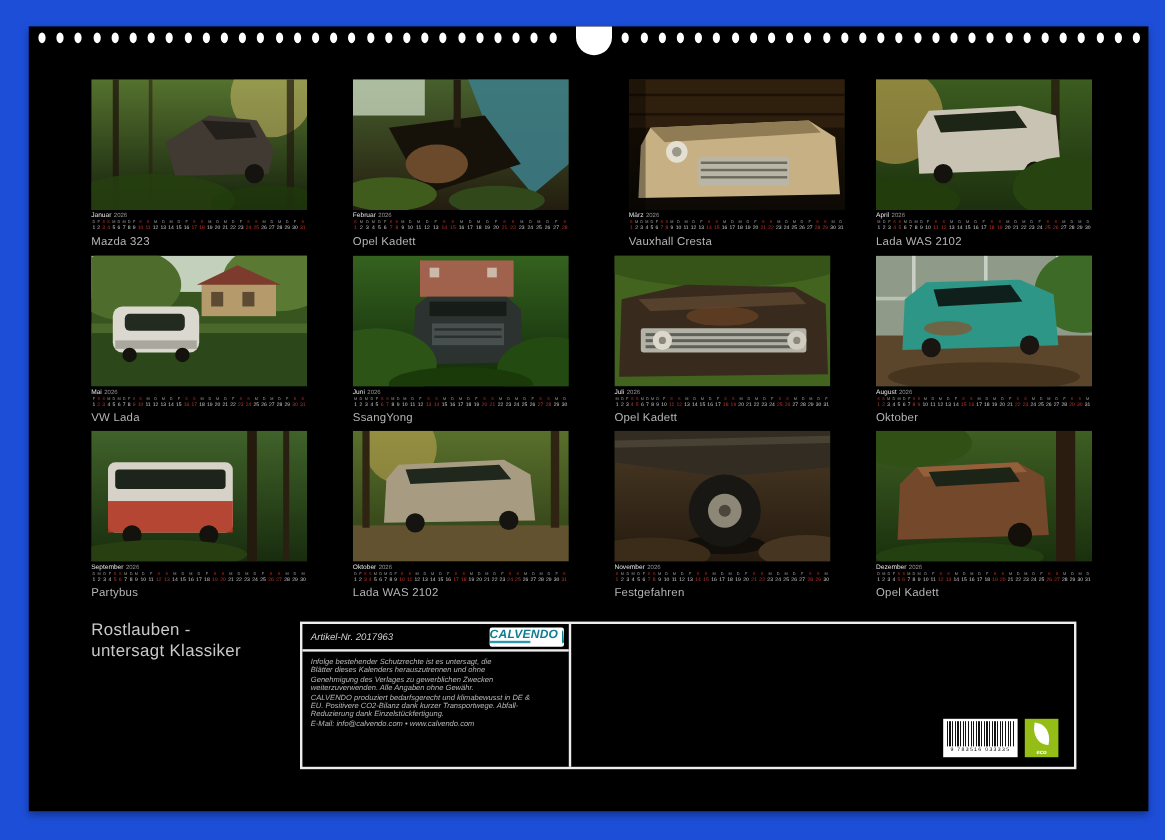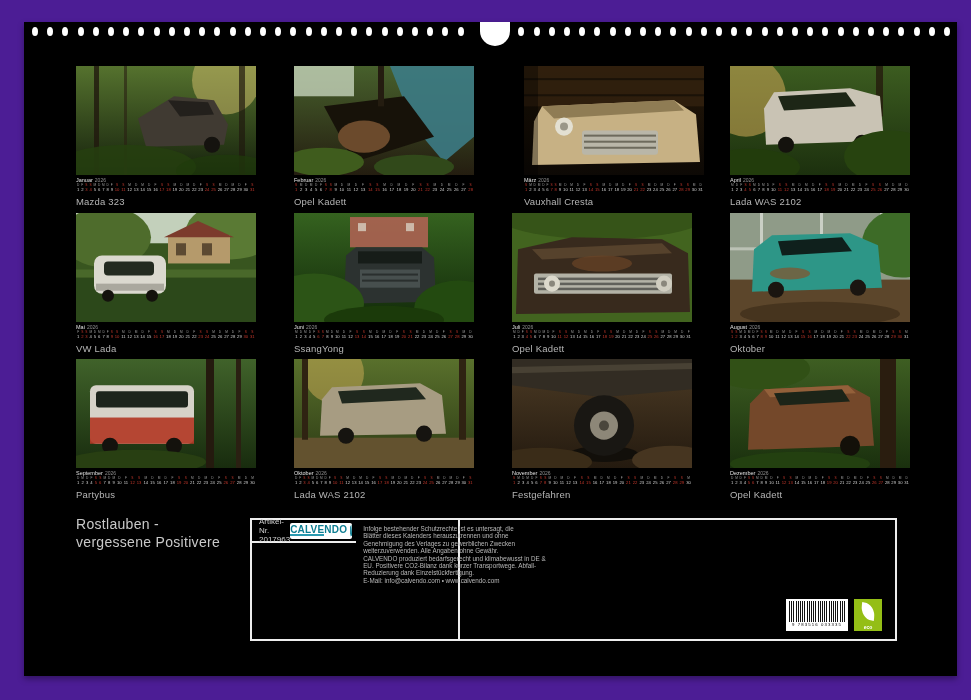--- a/index.html
+++ b/index.html
@@ -1,17 +1,17 @@
 <!DOCTYPE html>
 <html><head>
 <meta charset="utf-8">
 <style>
   html,body{margin:0;padding:0;background:#ffffff;width:971px;height:700px;overflow:hidden;
     font-family:"Liberation Sans","DejaVu Sans",sans-serif;}
-  .sheet{position:relative;width:971px;height:700px;background:#4c1d95;}
+  .sheet{position:relative;width:971px;height:700px;background:#1d4ed8;}
   .page{position:absolute;left:24px;top:22px;width:933px;height:654px;background:#000;
     box-shadow:0 3px 6px rgba(0,0,0,.35);}
   .hole{position:absolute;top:5px;width:6px;height:9px;background:#fff;border-radius:50%;}
   .notch{position:absolute;top:0;left:456px;width:30px;height:24px;background:#fff;
     border-radius:0 0 15px 15px;}
   
   .cell{position:absolute;width:180px;}
   .photo{width:180px;height:109px;overflow:hidden;background:#101408;}
   svg.art{width:100%;height:100%;display:block;}
   .strip{margin-top:2px;}
@@ -21,21 +21,21 @@
   .dy{display:flex;flex-direction:column;align-items:center;color:#cfcfcf;}
   .dy i{font-style:normal;font-size:3.2px;line-height:3.6px;color:#9f9f9f;}
   .dy b{font-weight:normal;font-size:4.2px;line-height:4.8px;}
   .dy.wk i,.dy.wk b{color:#c4372b;}
   .caption{margin-top:4px;font-size:9.5px;color:#b5b5b5;letter-spacing:.2px;}
   
   .back-title{position:absolute;left:52px;top:494px;font-size:14px;line-height:17.5px;color:#c9c9c9;letter-spacing:.3px;}
   
   .infobox{position:absolute;left:226px;top:496px;width:647px;height:123px;border:2px solid #ededed;
     box-sizing:border-box;display:flex;background:#000;}
-  .ib-left{width:208px;border-right:2px solid #ededed;box-sizing:border-box;display:flex;flex-direction:row;}
+  .ib-left{width:224px;border-right:2px solid #ededed;box-sizing:border-box;display:flex;flex-direction:column;font-style:italic;}
   .ib-r1{height:21px;border-bottom:2px solid #ededed;box-sizing:content-box;display:flex;align-items:center;
     justify-content:space-between;padding:0 4px 0 7px;}
   .artikel{font-size:8px;color:#d0d0d0;}
   .logo{width:62px;height:16px;background:#fff;border-radius:2px;display:flex;align-items:center;
     justify-content:center;gap:3px;}
   .ltxt{display:flex;flex-direction:column;align-items:flex-start;}
   .lt{color:#0e7e92;font-weight:bold;font-size:10px;line-height:7px;letter-spacing:.2px;}
   .tagbar{display:block;height:2px;width:34px;background:#2a9ab0;margin-top:1px;}
   .lpin{width:9px;height:12px;background:#0e7e92;clip-path:polygon(0 20%,60% 0,100% 90%,30% 100%,0 75%);}
   .ib-r2{height:25px;border-bottom:2px solid #ededed;display:flex;align-items:center;padding-left:7px;}
@@ -1917,21 +1917,21 @@
               <i>D</i>
               <b>31</b>
             </span>
           </div>
       </div>
       <div class="caption">Opel Kadett</div>
     </div>
 
     <div class="back-title">
       <div>Rostlauben -</div>
-      <div>vergessene Positivere</div>
+      <div>untersagt Klassiker</div>
     </div>
 
     <div class="infobox">
       <div class="ib-left">
         <div class="ib-r1">
           <span class="artikel">Artikel-Nr. 2017963</span>
           <span class="logo">
             <span class="ltxt">
               <span class="lt">CALVENDO</span>
               <span class="tagbar"></span>

